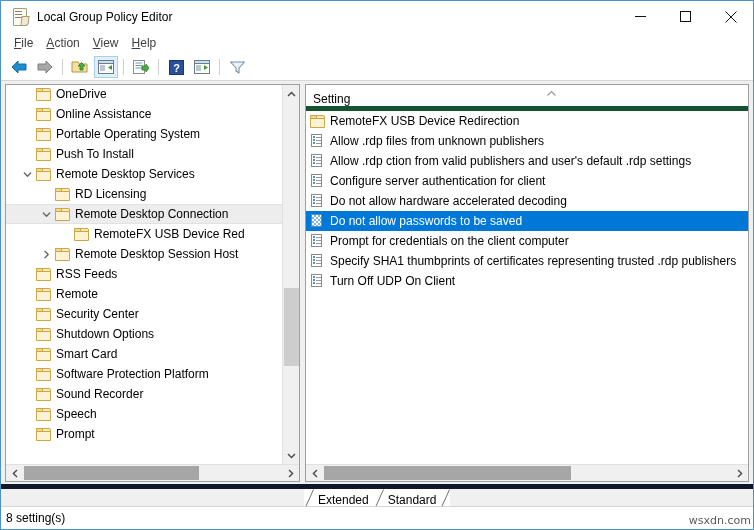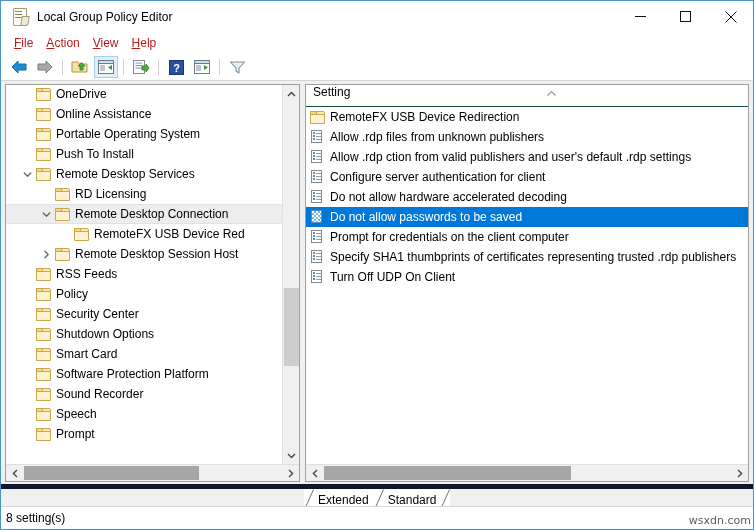--- a/index.html
+++ b/index.html
@@ -46,21 +46,21 @@
     width:45px;height:31px;display:flex;align-items:center;justify-content:center;
     background:#ffffff;
   }
   .winbtn svg{display:block;}
   
   .menubar{
     height:22px;flex:0 0 22px;background:#ffffff;
     display:flex;align-items:center;padding-left:9px;
   }
   .menuitem{
-    font-size:12px;color:#b91c1c;padding:2px 9px 3px 4px;white-space:nowrap;
+    font-size:12px;color:#404040;padding:2px 9px 3px 4px;white-space:nowrap;
   }
   .menuitem u{text-decoration:underline;}
   
   .toolbar{
     height:26px;flex:0 0 26px;background:#ffffff;
     display:flex;align-items:center;padding-left:5px;
     border-bottom:1px solid #d6d6d6;
   }
   .tbtn{
     width:24px;height:22px;display:flex;align-items:center;justify-content:center;
@@ -109,22 +109,22 @@
   }
   .folder .front{
     position:absolute;left:0px;top:3px;width:15px;height:10px;
     background:#fdf3d3;border:1px solid #c9a84b;box-sizing:border-box;
     border-radius:0 0 1px 1px;
   }
 
   
   .colhead{
     height:21px;flex:0 0 21px;background:#ffffff;
-    border-bottom:1px solid #14532d;
-    display:flex;align-items:flex-start;position:relative;
+    border-bottom:5px solid #14532d;
+    display:flex;align-items:flex-end;position:relative;
   }
   .colhead .lbl{font-size:12px;padding-left:7px;color:#000;}
   .colhead .sortcaret{position:absolute;left:240px;top:1px;}
   .list-viewport{flex:1 1 auto;position:relative;overflow:hidden;background:#fff;}
   .lrow{
     height:20px;display:flex;align-items:center;white-space:nowrap;
     padding-left:4px;
   }
   .lrow.sel{background:#0078d7;color:#ffffff;}
   .licon{width:14px;height:14px;flex:0 0 14px;margin-right:6px;position:relative;}
@@ -417,21 +417,21 @@
               <div class="tlabel">RSS Feeds</div>
             </div>
             <div class="trow">
               <div style="flex: 0 0 13px; height: 1px;"></div>
               <div class="twist"></div>
               <div class="folder">
                 <div class="back"></div>
                 <div class="tab"></div>
                 <div class="front"></div>
               </div>
-              <div class="tlabel">Policy</div>
+              <div class="tlabel">Remote</div>
             </div>
             <div class="trow">
               <div style="flex: 0 0 13px; height: 1px;"></div>
               <div class="twist"></div>
               <div class="folder">
                 <div class="back"></div>
                 <div class="tab"></div>
                 <div class="front"></div>
               </div>
               <div class="tlabel">Security Center</div>

